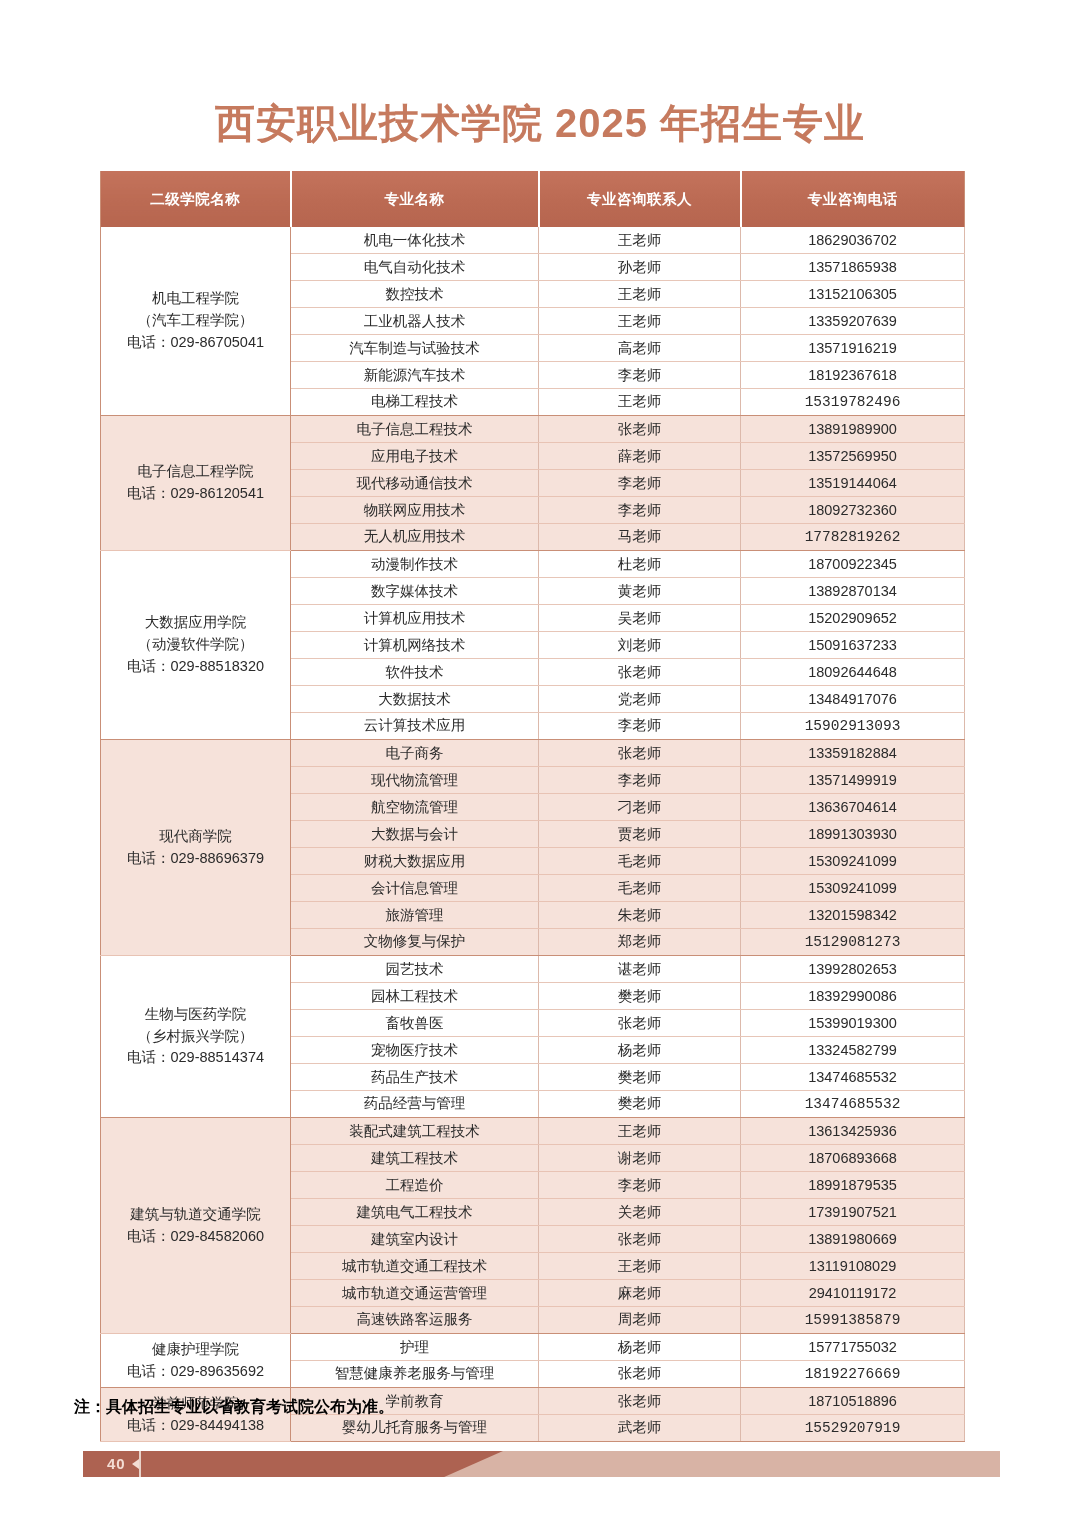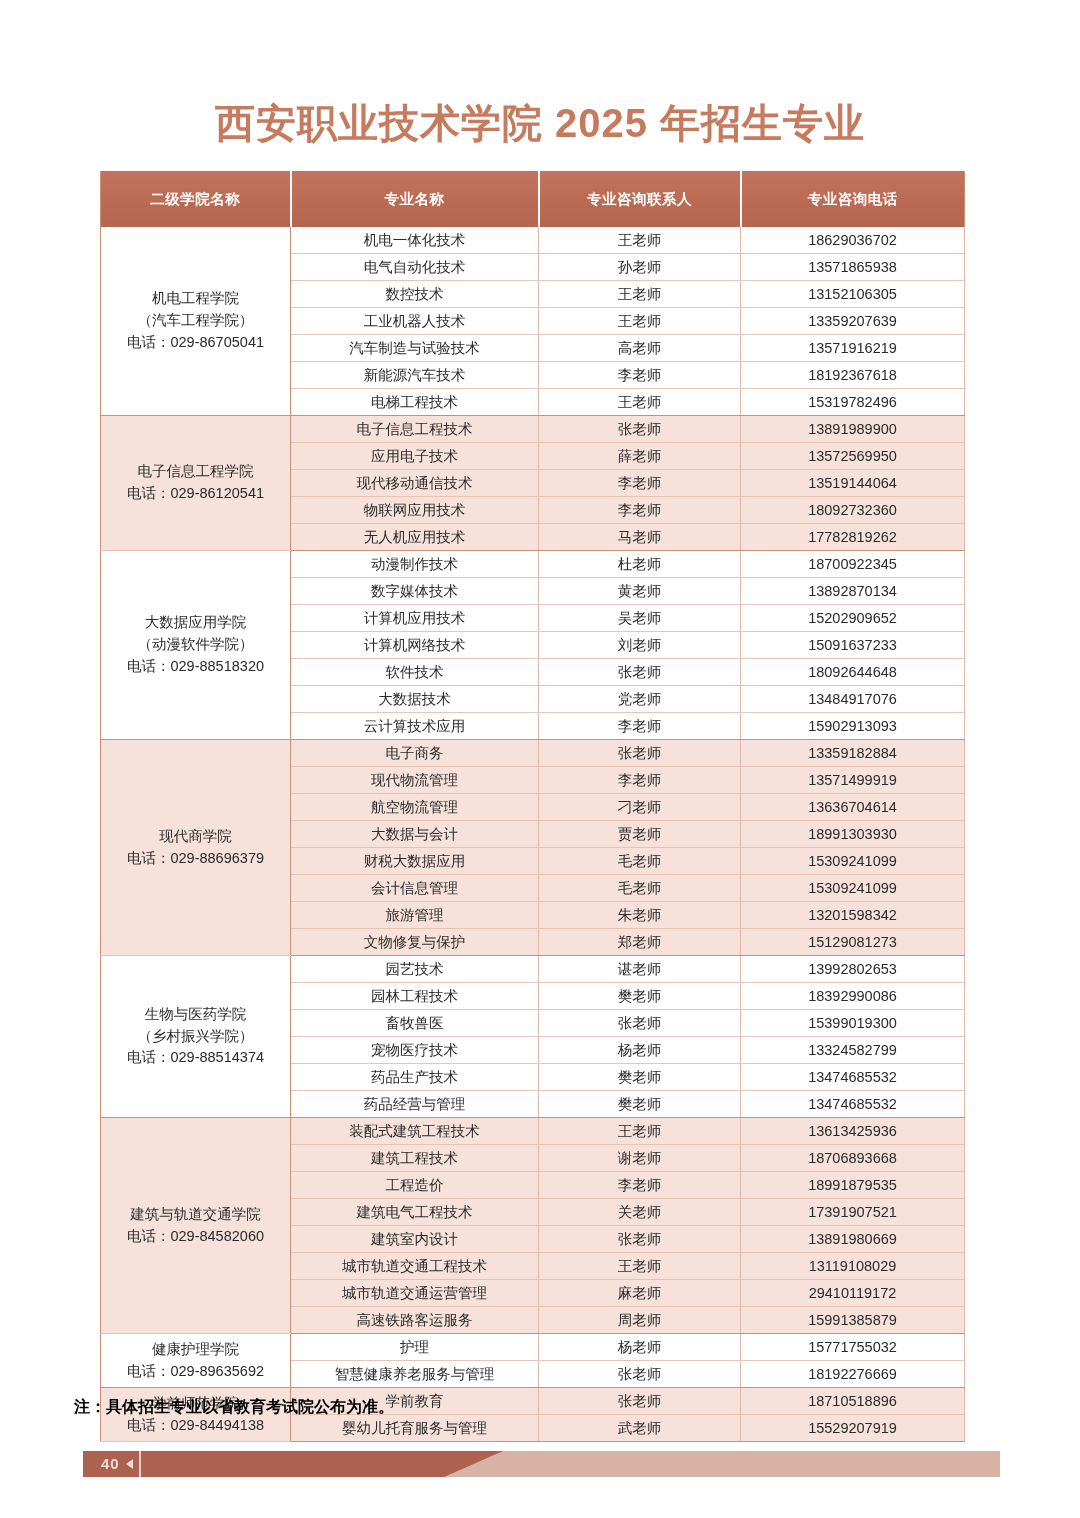--- a/index.html
+++ b/index.html
@@ -103,21 +103,21 @@
   
   tbody.grp-light td { background: #ffffff; }
   tbody.grp-tint td  { background: #f6e2da; }
 
   tbody.grp-tint td { border-bottom-color: #e8c3b4; }
   tbody.grp-tint tr.last-of-group > td { border-bottom: 1px solid #c98f77; }
 
   
   .table-wrap { box-shadow: none; }
   table.majors { border-left: 1px solid #c98f77; border-right: 1px solid #c98f77; }
-  tbody tr:last-child td { border-bottom: 1px solid #c98f77; }
+  tbody tr:last-child td { border-bottom: 1px solid #c98f77; font-family: Liberation Mono, monospace; }
 
   
   .note {
     position: absolute;
     left: 74px;
     top: 1397px;
     font-size: 16px;
     font-weight: bold;
     color: #000000;
     white-space: nowrap;
@@ -139,21 +139,21 @@
   }
   .footer-bar .fb-dark {
     position: absolute;
     left: 0; top: 0;
     width: 420px; height: 26px;
     background: #ad6251;
     clip-path: polygon(0 0, 100% 0, 86% 100%, 0 100%);
   }
   .footer-bar .fb-page {
     position: absolute;
-    left: 8px; top: 0;
+    left: 14px; top: 0;
     height: 26px;
     line-height: 26px;
     padding-left: 10px;
     padding-right: 8px;
     color: #f3ddd4;
     font-size: 15px;
     font-weight: bold;
     letter-spacing: 1px;
     z-index: 3;
     display: flex;

